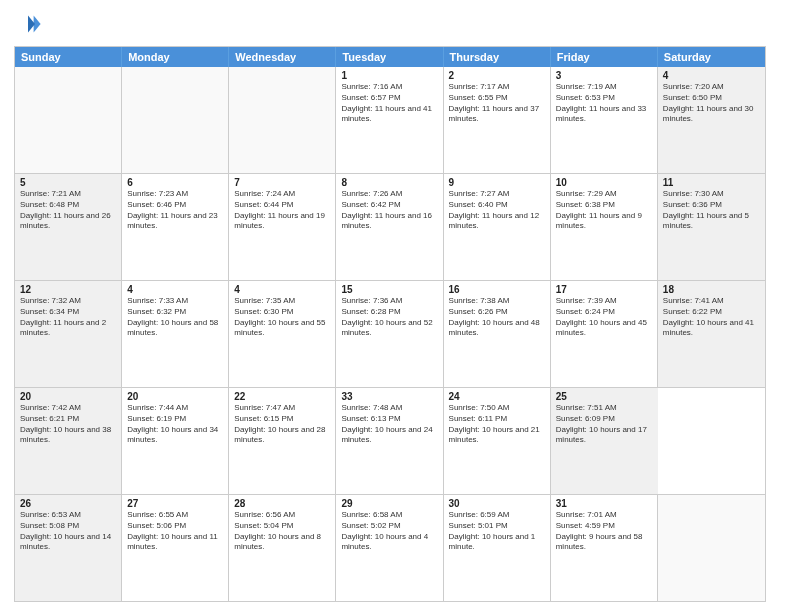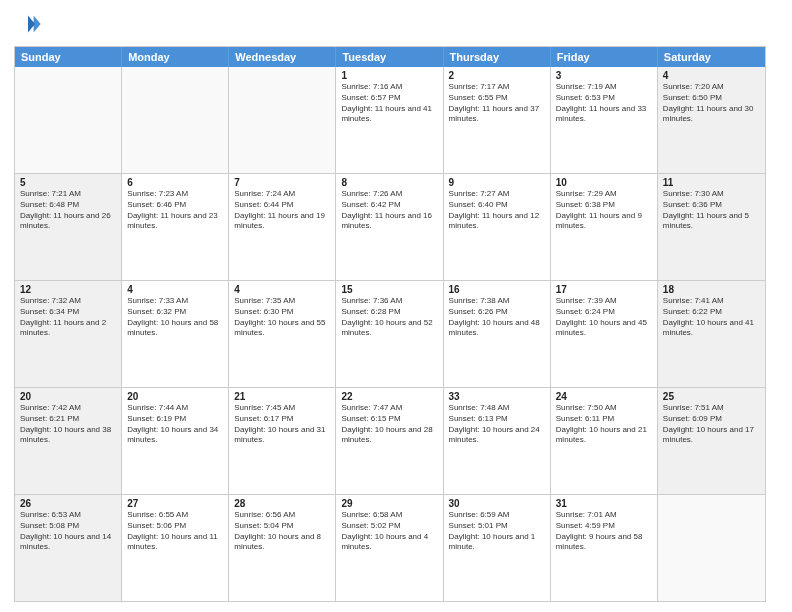--- a/index.html
+++ b/index.html
@@ -267,26 +267,20 @@
 Sunset: 6:21 PM
 Daylight: 10 hours and 38 minutes.</div>
           </div>
           <div class="cal-cell">
             <span class="day-num">20</span>
             <div class="cell-text" style="white-space: pre-line;">Sunrise: 7:44 AM
 Sunset: 6:19 PM
 Daylight: 10 hours and 34 minutes.</div>
           </div>
           <div class="cal-cell">
-            <span class="day-num">21</span>
-            <div class="cell-text" style="white-space: pre-line;">Sunrise: 7:45 AM
-Sunset: 6:17 PM
-Daylight: 10 hours and 31 minutes.</div>
-          </div>
-          <div class="cal-cell">
             <span class="day-num">22</span>
             <div class="cell-text" style="white-space: pre-line;">Sunrise: 7:47 AM
 Sunset: 6:15 PM
 Daylight: 10 hours and 28 minutes.</div>
           </div>
           <div class="cal-cell">
             <span class="day-num">33</span>
             <div class="cell-text" style="white-space: pre-line;">Sunrise: 7:48 AM
 Sunset: 6:13 PM
 Daylight: 10 hours and 24 minutes.</div>

